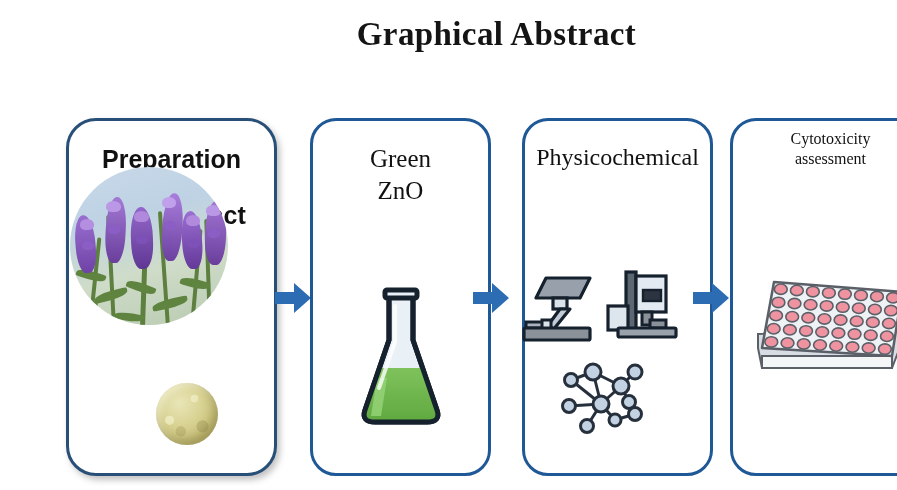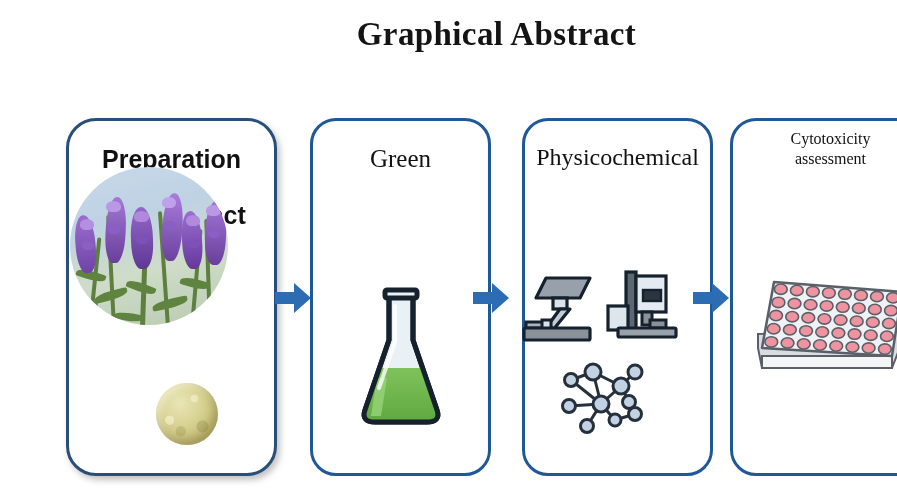--- a/index.html
+++ b/index.html
@@ -219,20 +219,21 @@
 
   <div class="arrow a1">
     <svg viewBox="0 0 36 34">
       <polygon points="0,11 19,11 19,2 36,17 19,32 19,23 0,23" fill="#2b6cb3"></polygon>
     </svg>
   </div>
 
   <div class="panel p2">
     <div class="panel-title">
       <div>Green</div>
+      <div>ZnO</div>
     </div>
   </div>
 
   <div class="flask">
     <svg viewBox="0 0 92 150">
       <defs>
         <clipPath id="flaskClip">
           <path d="M34 14 L34 58 L10 128 Q6 140 20 140 L72 140 Q86 140 82 128 L58 58 L58 14 Z"></path>
         </clipPath>
         <linearGradient id="liqG" x1="0" y1="0" x2="0" y2="1">

